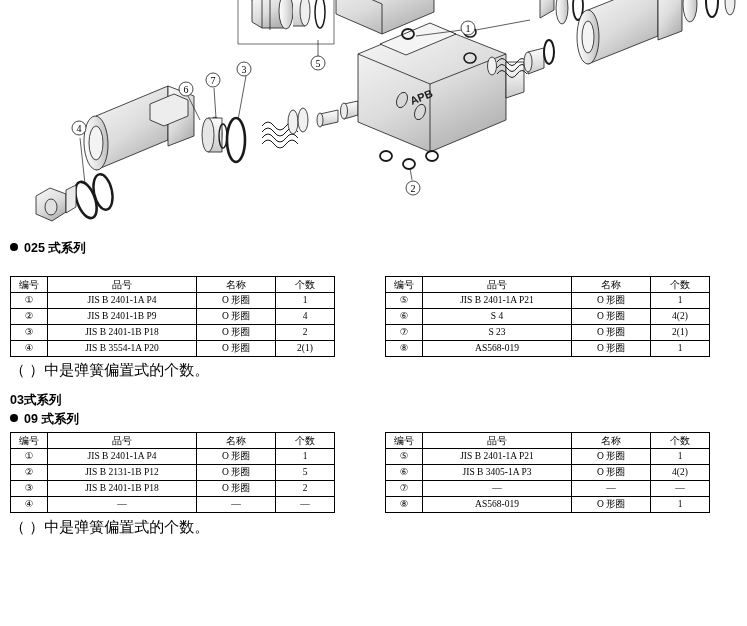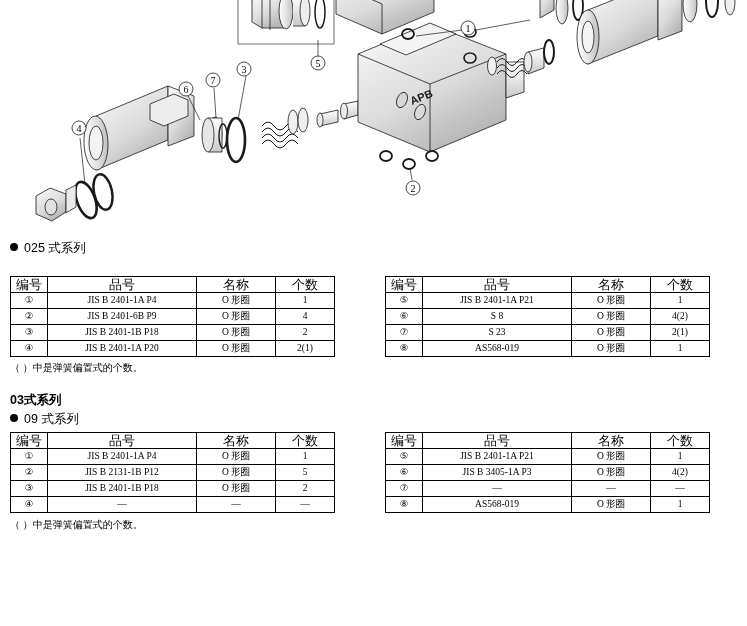--- a/index.html
+++ b/index.html
@@ -29,21 +29,21 @@
     font-family: "Liberation Serif", serif;
     font-size: 10px;
     fill: #000;
   }
 
   
   .section-head {
     position: absolute;
     font-family: "Liberation Sans", sans-serif;
     font-size: 12.5px;
-    font-weight: normal;
+    font-weight: bold;
     color: #000;
     white-space: nowrap;
   }
   .bullet-dot {
     display: inline-block;
     width: 8px; height: 8px;
     border-radius: 50%;
     background: #000;
     margin-right: 6px;
     vertical-align: 1px;
@@ -62,31 +62,31 @@
     border: 1px solid #000;
     text-align: center;
     height: 15px;
     line-height: 13px;
     padding: 0;
     font-weight: normal;
     white-space: nowrap;
     overflow: hidden;
   }
   .parts-table th {
-    font-size: 13px;
+    font-size: 10px;
   }
   .col-no    { width: 36px; }
   .col-part  { width: 148px; }
   .col-name  { width: 78px; }
   .col-qty   { width: 58px; }
 
   .note {
     position: absolute;
     font-family: "Liberation Sans", sans-serif;
-    font-size: 10px;
+    font-size: 15px;
     color: #000;
     white-space: nowrap;
   }
 
   .plain-head {
     position: absolute;
     font-family: "Liberation Sans", sans-serif;
     font-size: 12.5px;
     font-weight: bold;
     color: #000;
@@ -267,33 +267,33 @@
   </thead>
   <tbody>
     <tr>
       <td>①</td>
       <td>JIS B 2401-1A P4</td>
       <td>O 形圈</td>
       <td>1</td>
     </tr>
     <tr>
       <td>②</td>
-      <td>JIS B 2401-6B P9</td>
+      <td>JIS B 2401-1B P9</td>
       <td>O 形圈</td>
       <td>4</td>
     </tr>
     <tr>
       <td>③</td>
       <td>JIS B 2401-1B P18</td>
       <td>O 形圈</td>
       <td>2</td>
     </tr>
     <tr>
       <td>④</td>
-      <td>JIS B 2401-1A P20</td>
+      <td>JIS B 3554-1A P20</td>
       <td>O 形圈</td>
       <td>2(1)</td>
     </tr>
   </tbody>
 </table>
 
 <table class="parts-table" style="left:385px; top:276px;">
   <thead>
     <tr>
       <th class="col-no">编号</th>
@@ -304,21 +304,21 @@
   </thead>
   <tbody>
     <tr>
       <td>⑤</td>
       <td>JIS B 2401-1A P21</td>
       <td>O 形圈</td>
       <td>1</td>
     </tr>
     <tr>
       <td>⑥</td>
-      <td>S 8</td>
+      <td>S 4</td>
       <td>O 形圈</td>
       <td>4(2)</td>
     </tr>
     <tr>
       <td>⑦</td>
       <td>S 23</td>
       <td>O 形圈</td>
       <td>2(1)</td>
     </tr>
     <tr>

